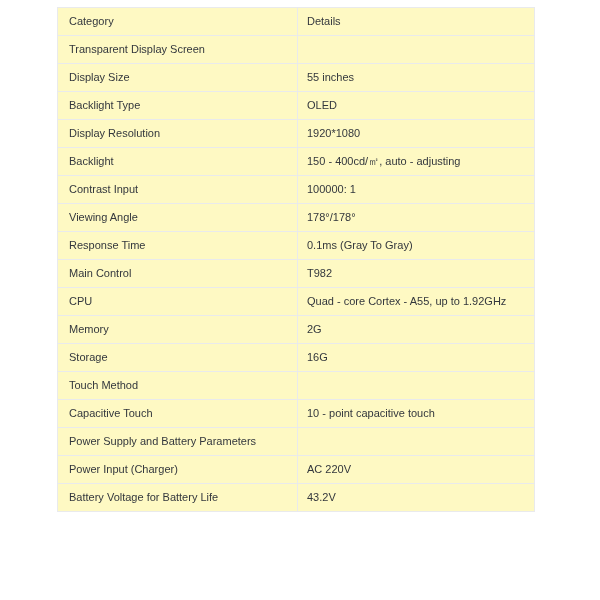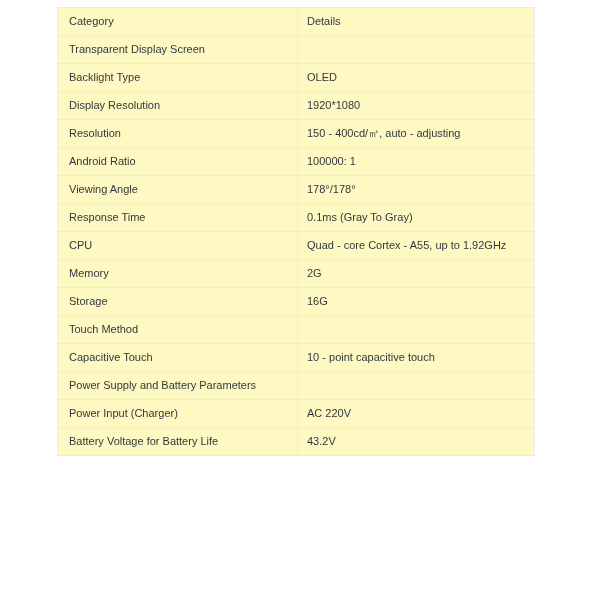--- a/index.html
+++ b/index.html
@@ -72,42 +72,50 @@
       <tbody>
         <tr class="header-row">
           <td class="cell-category">Category</td>
           <td class="cell-details">Details</td>
         </tr>
       <tr>
             <td class="cell-category">Transparent Display Screen</td>
             <td class="cell-details empty-cell"></td>
           </tr>
           <tr>
+            <td class="cell-category">Display Size</td>
+            <td class="cell-details">55 inches</td>
+          </tr>
+          <tr>
             <td class="cell-category">Backlight Type</td>
             <td class="cell-details">OLED</td>
           </tr>
           <tr>
             <td class="cell-category">Display Resolution</td>
             <td class="cell-details">1920*1080</td>
           </tr>
           <tr>
-            <td class="cell-category">Resolution</td>
+            <td class="cell-category">Backlight</td>
             <td class="cell-details">150 - 400cd/㎡, auto - adjusting</td>
           </tr>
           <tr>
-            <td class="cell-category">Android Ratio</td>
+            <td class="cell-category">Contrast Input</td>
             <td class="cell-details">100000: 1</td>
           </tr>
           <tr>
             <td class="cell-category">Viewing Angle</td>
             <td class="cell-details">178°/178°</td>
           </tr>
           <tr>
             <td class="cell-category">Response Time</td>
             <td class="cell-details">0.1ms (Gray To Gray)</td>
+          </tr>
+          <tr>
+            <td class="cell-category">Main Control</td>
+            <td class="cell-details">T982</td>
           </tr>
           <tr>
             <td class="cell-category">CPU</td>
             <td class="cell-details">Quad - core Cortex - A55, up to 1.92GHz</td>
           </tr>
           <tr>
             <td class="cell-category">Memory</td>
             <td class="cell-details">2G</td>
           </tr>
           <tr>

